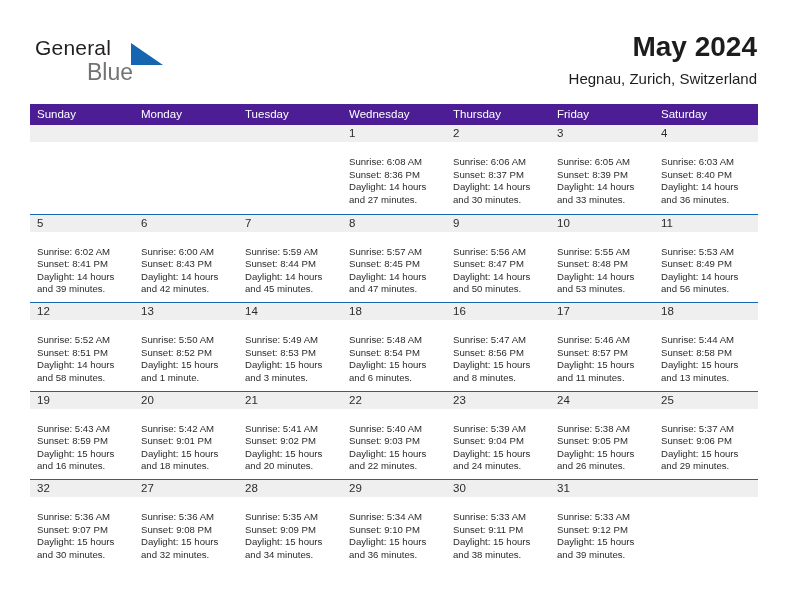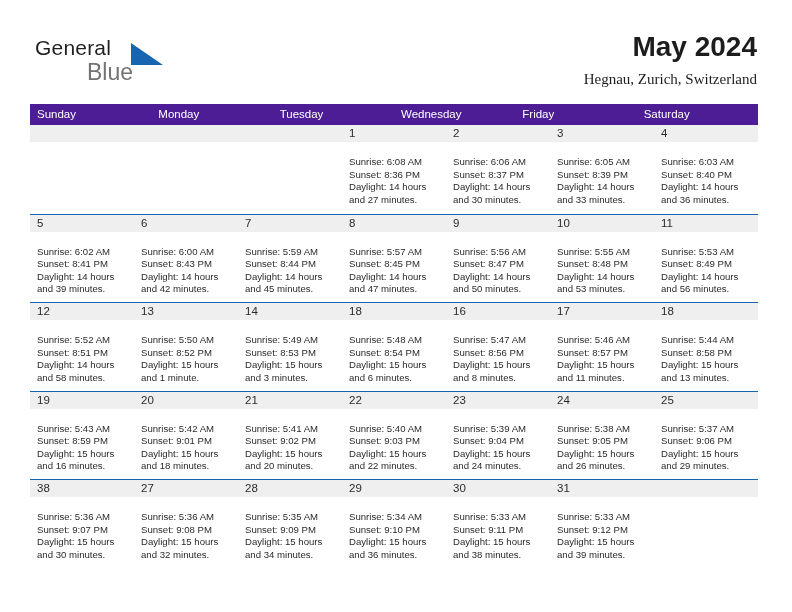--- a/index.html
+++ b/index.html
@@ -77,21 +77,20 @@
     font-weight: bold;
     line-height: 34px;
     white-space: nowrap;
   }
   .cal-location {
     margin-top: 6px;
     font-size: 15px;
     color: #1d1d1d;
     line-height: 18px;
     white-space: nowrap;
-    font-family: Liberation Serif, serif;
   }
 
   
   .calendar {
     position: absolute;
     left: 30px;
     top: 104px;
     width: 728px;
   }
 
@@ -168,20 +167,21 @@
 
   </div>
 
   <div class="calendar">
 
     <div class="weekday-row">
       <div class="weekday">Sunday</div>
       <div class="weekday">Monday</div>
       <div class="weekday">Tuesday</div>
       <div class="weekday">Wednesday</div>
+      <div class="weekday">Thursday</div>
       <div class="weekday">Friday</div>
       <div class="weekday">Saturday</div>
     </div>
 
     <div class="week-row first">
       <div class="day-cell empty">
         <div class="day-number-band">
             <span class="day-number"></span>
           </div>
 
@@ -480,21 +480,21 @@
           <div>Sunset: 9:06 PM</div>
           <div>Daylight: 15 hours</div>
           <div>and 29 minutes.</div>
         </div>
       </div>
     </div>
 
     <div class="week-row">
       <div class="day-cell">
         <div class="day-number-band">
-            <span class="day-number">38</span>
+            <span class="day-number">32</span>
           </div>
         <div class="day-info">
           <div>Sunrise: 5:36 AM</div>
           <div>Sunset: 9:07 PM</div>
           <div>Daylight: 15 hours</div>
           <div>and 30 minutes.</div>
         </div>
       </div>
       <div class="day-cell">
         <div class="day-number-band">

